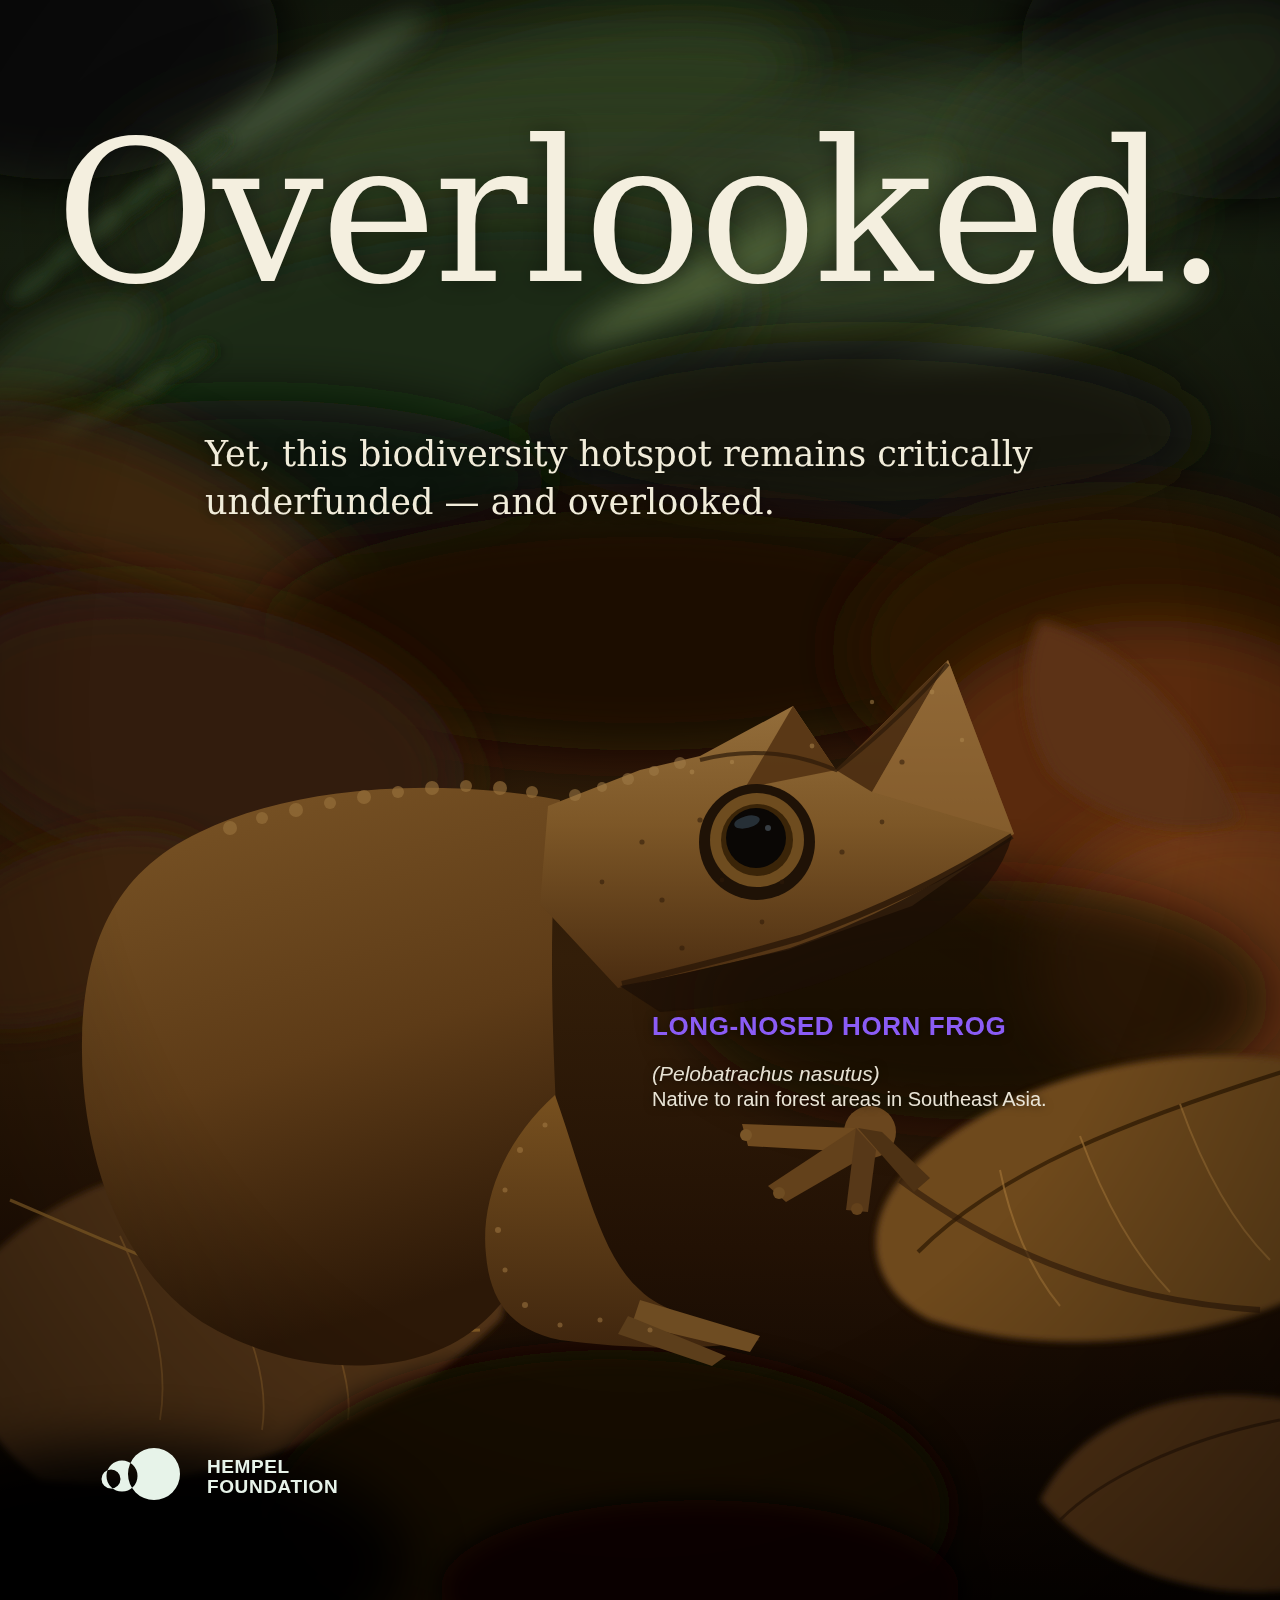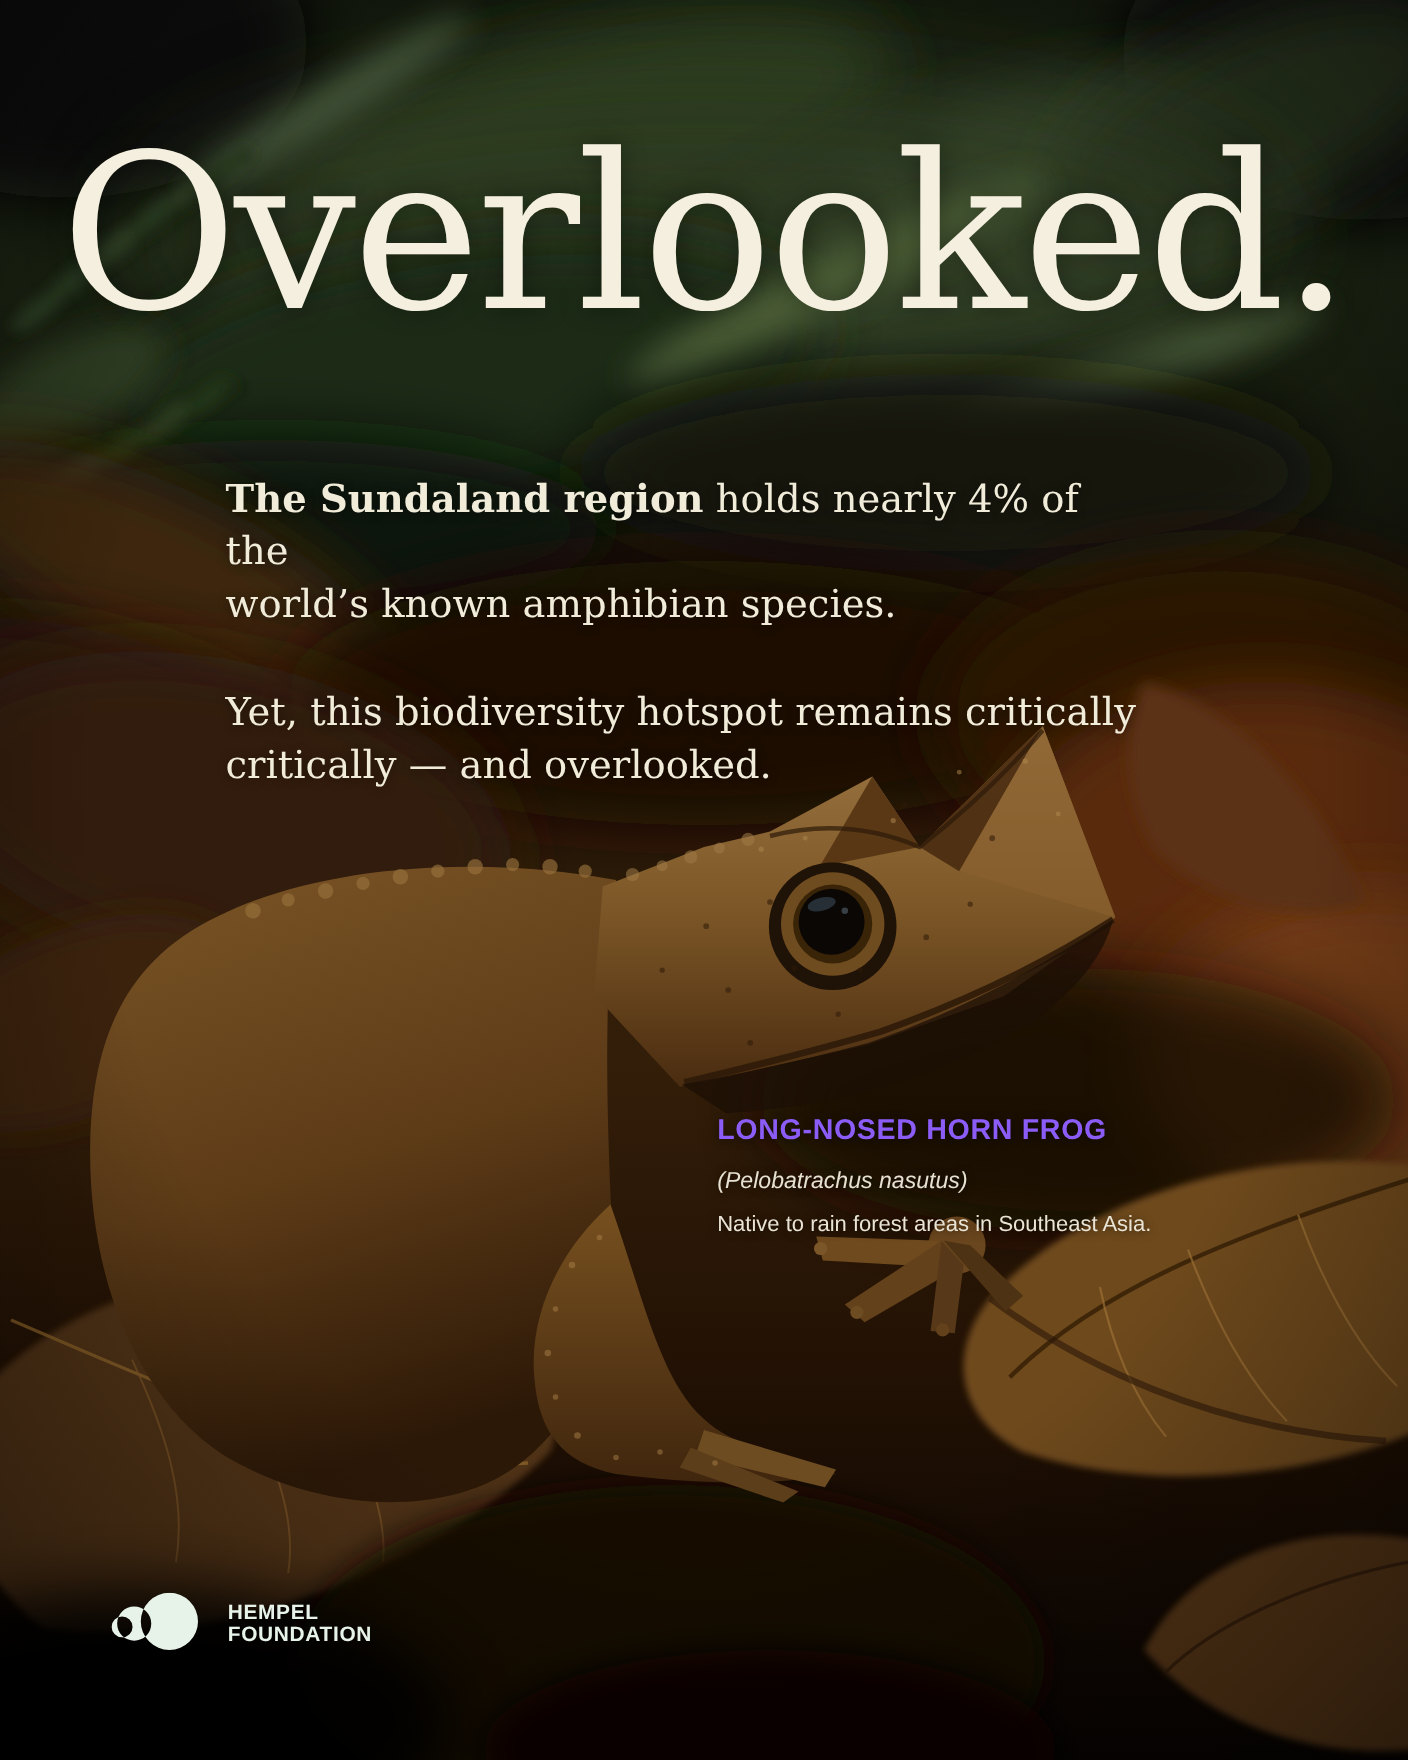--- a/index.html
+++ b/index.html
@@ -22,21 +22,21 @@
   }
   .intro .para{margin:0;}
   .intro .para + .para{margin-top:50px;}
   .intro .bold{font-weight:bold;}
   .species{
     position:absolute;left:652px;top:1011px;color:#e9e4d6;
     text-shadow:0 1px 8px rgba(0,0,0,.5);
   }
   .sp-name{font-size:26px;font-weight:bold;letter-spacing:.6px;color:#8b5cf6;}
   .sp-latin{font-size:21px;font-style:italic;margin-top:20px;color:#e6e1d3;}
-  .sp-hab{font-size:20px;margin-top:16px;color:#e9e4d6;}
+  .sp-hab{font-size:20px;margin-top:2px;color:#e9e4d6;}
   .logo{
     position:absolute;left:101px;top:1448px;display:flex;align-items:center;
     gap:24px;color:#e7f3e9;
   }
   .logo-mark{width:82px;height:57px;display:block;}
   .logo-text{font-weight:bold;font-size:19px;line-height:19.5px;letter-spacing:.6px;}
 </style>
 </head>
 <body>
 
@@ -248,26 +248,22 @@
       </g>
     </g>
 
     <rect x="0" y="0" width="1280" height="1600" fill="url(#vig)"></rect>
   </svg>
 
   <h1 class="title">Overlooked.</h1>
 
   <div class="intro">
     <p class="para">
-      <span><span class="bold">The Sundaland region</span><span> holds nearly 4% of the</span></span><br>
-      <span>world’s known amphibian species.</span>
-    </p>
-    <p class="para">
       <span>Yet, this biodiversity hotspot remains critically</span><br>
-      <span>critically — and overlooked.</span>
+      <span>underfunded — and overlooked.</span>
     </p>
   </div>
 
   <div class="species">
     <div class="sp-name">LONG-NOSED HORN FROG</div>
     <div class="sp-latin">(Pelobatrachus nasutus)</div>
     <div class="sp-hab">Native to rain forest areas in Southeast Asia.</div>
   </div>
 
   <div class="logo">

